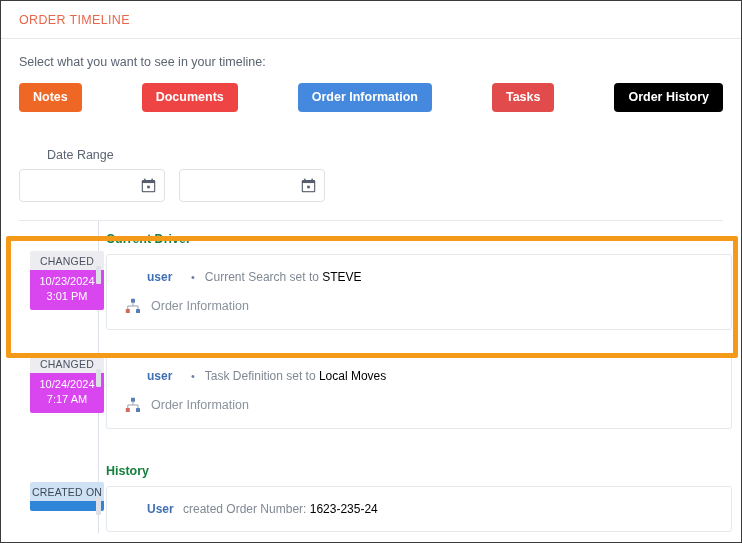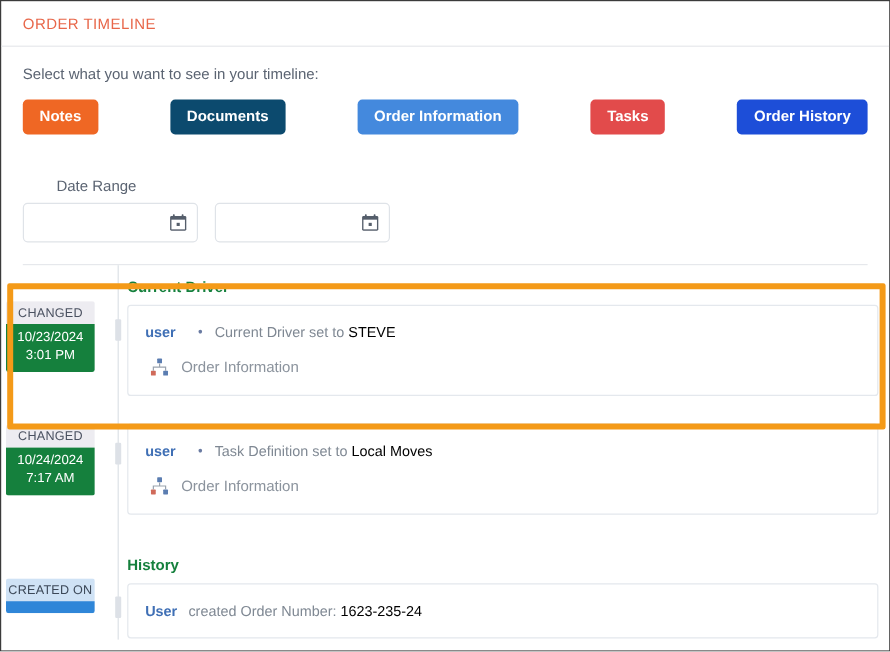--- a/index.html
+++ b/index.html
@@ -163,39 +163,39 @@
   }
 
   .tl-left {
     width: 97px;
     flex: 0 0 97px;
     position: relative;
   }
 
   .badge {
     position: absolute;
-    left: 4px;
+    left: 29px;
     width: 74px;
     border-radius: 2px;
     overflow: hidden;
     text-align: center;
   }
   .badge-head {
     font-size: 10.5px;
     letter-spacing: 0.2px;
     padding: 4px 0 3px 0;
   }
   .badge-body {
     font-size: 11px;
     color: #ffffff;
     padding: 4px 0 6px 0;
     line-height: 1.35;
   }
   .badge.changed .badge-head { background: #edecf1; color: #4a5160; }
-  .badge.changed .badge-body { background: #15803d; text-align: center; }
+  .badge.changed .badge-body { background: #d946ef; text-align: center; }
   .badge.created .badge-head { background: #cfe2f5; color: #3c4858; }
   .badge.created .badge-body { background: #2f86d8; }
 
   .notch {
     position: absolute;
     left: 95px;
     width: 5px;
     height: 18px;
     background: #dde1e7;
     border-radius: 1px;
@@ -221,20 +221,21 @@
   }
   .event-line {
     display: flex;
     align-items: center;
     font-size: 12px;
   }
   .actor {
     color: #3f6fb5;
     font-weight: bold;
     min-width: 36px;
+    margin-left: 26px;
   }
   .dot-sep {
     color: #6a7ba2;
     margin: 0 10px 0 8px;
     font-size: 11px;
     line-height: 1;
   }
   .event-text { color: #7f8893; }
   .event-text b { color: #000000; font-weight: normal; }
 
@@ -279,24 +280,24 @@
 
   <div class="panel-header">
     <span class="panel-title">ORDER TIMELINE</span>
   </div>
 
   <div class="filter-section">
     <div class="filter-prompt">Select what you want to see in your timeline:</div>
 
     <div class="chip-row">
       <button class="chip" style="background:#ef6724">Notes</button>
-      <button class="chip" style="background:#0c4a6e">Documents</button>
+      <button class="chip" style="background:#ef4444">Documents</button>
       <button class="chip" style="background:#4489dd">Order Information</button>
       <button class="chip" style="background:#e24b4b">Tasks</button>
-      <button class="chip" style="background:#1d4ed8">Order History</button>
+      <button class="chip" style="background:#000000">Order History</button>
     </div>
 
     <div class="date-label">Date Range</div>
 
     <div class="date-row">
       <div class="date-input-wrap">
         <input class="date-input" type="text" placeholder="" style="">
         <span class="cal-icon">
           <svg viewBox="0 0 16 16" width="15" height="15">
             <rect x="0.8" y="2.2" width="14.4" height="13" rx="1.2" fill="#555e6b"></rect>
@@ -338,21 +339,21 @@
           </div>
         </div>
         <div class="notch" style="top:45px"></div>
       </div>
       <div class="tl-right">
         <div class="group-title">Current Driver</div>
         <div class="event-card">
           <div class="event-line">
             <span class="actor">user</span>
             <span class="dot-sep">•</span>
-            <span class="event-text"><span>Current Driver set to </span><b>STEVE</b></span>
+            <span class="event-text"><span>Current Search set to </span><b>STEVE</b></span>
           </div>
           <div class="event-sub">
             <span class="sub-icon">
               <svg viewBox="0 0 16 16" width="16" height="16">
                 <rect x="6" y="0.8" width="4" height="4" rx="0.5" fill="#5b7db1"></rect>
                 <rect x="0.8" y="11" width="4" height="4" rx="0.5" fill="#d06a5a"></rect>
                 <rect x="11" y="11" width="4" height="4" rx="0.5" fill="#5b7db1"></rect>
                 <path d="M8 5 L8 8 M2.8 11 L2.8 8 L13 8 L13 11" fill="none" stroke="#9aa3ae" stroke-width="1"></path>
               </svg>
             </span>

